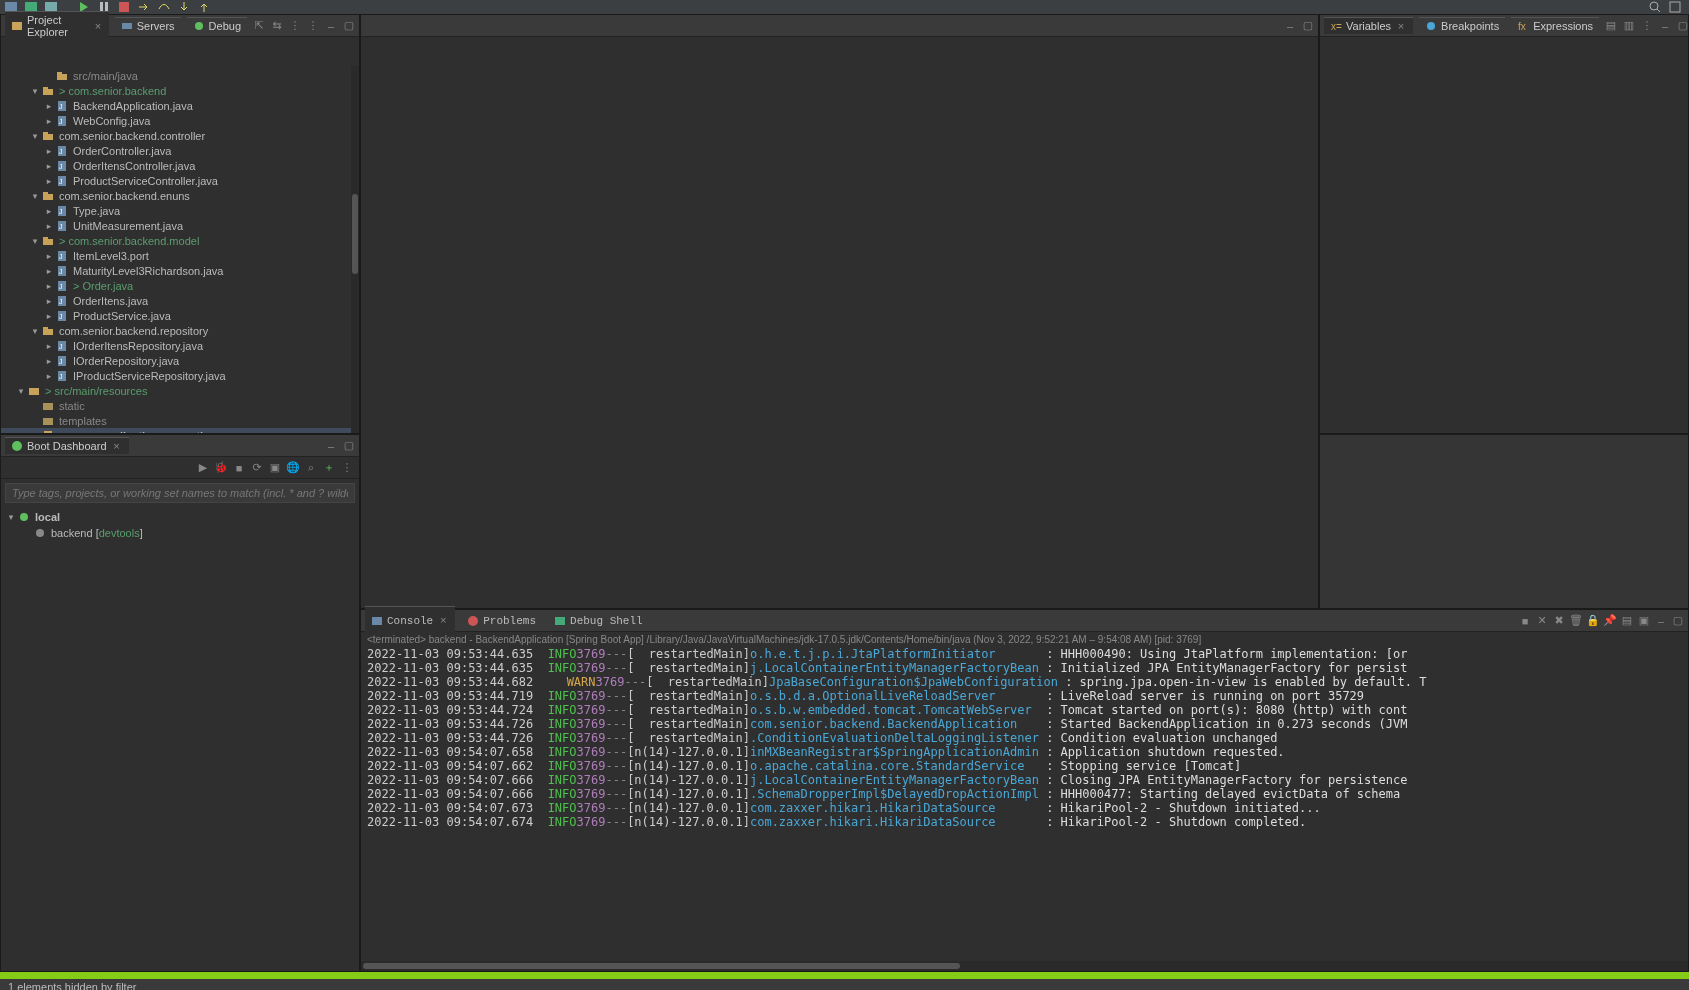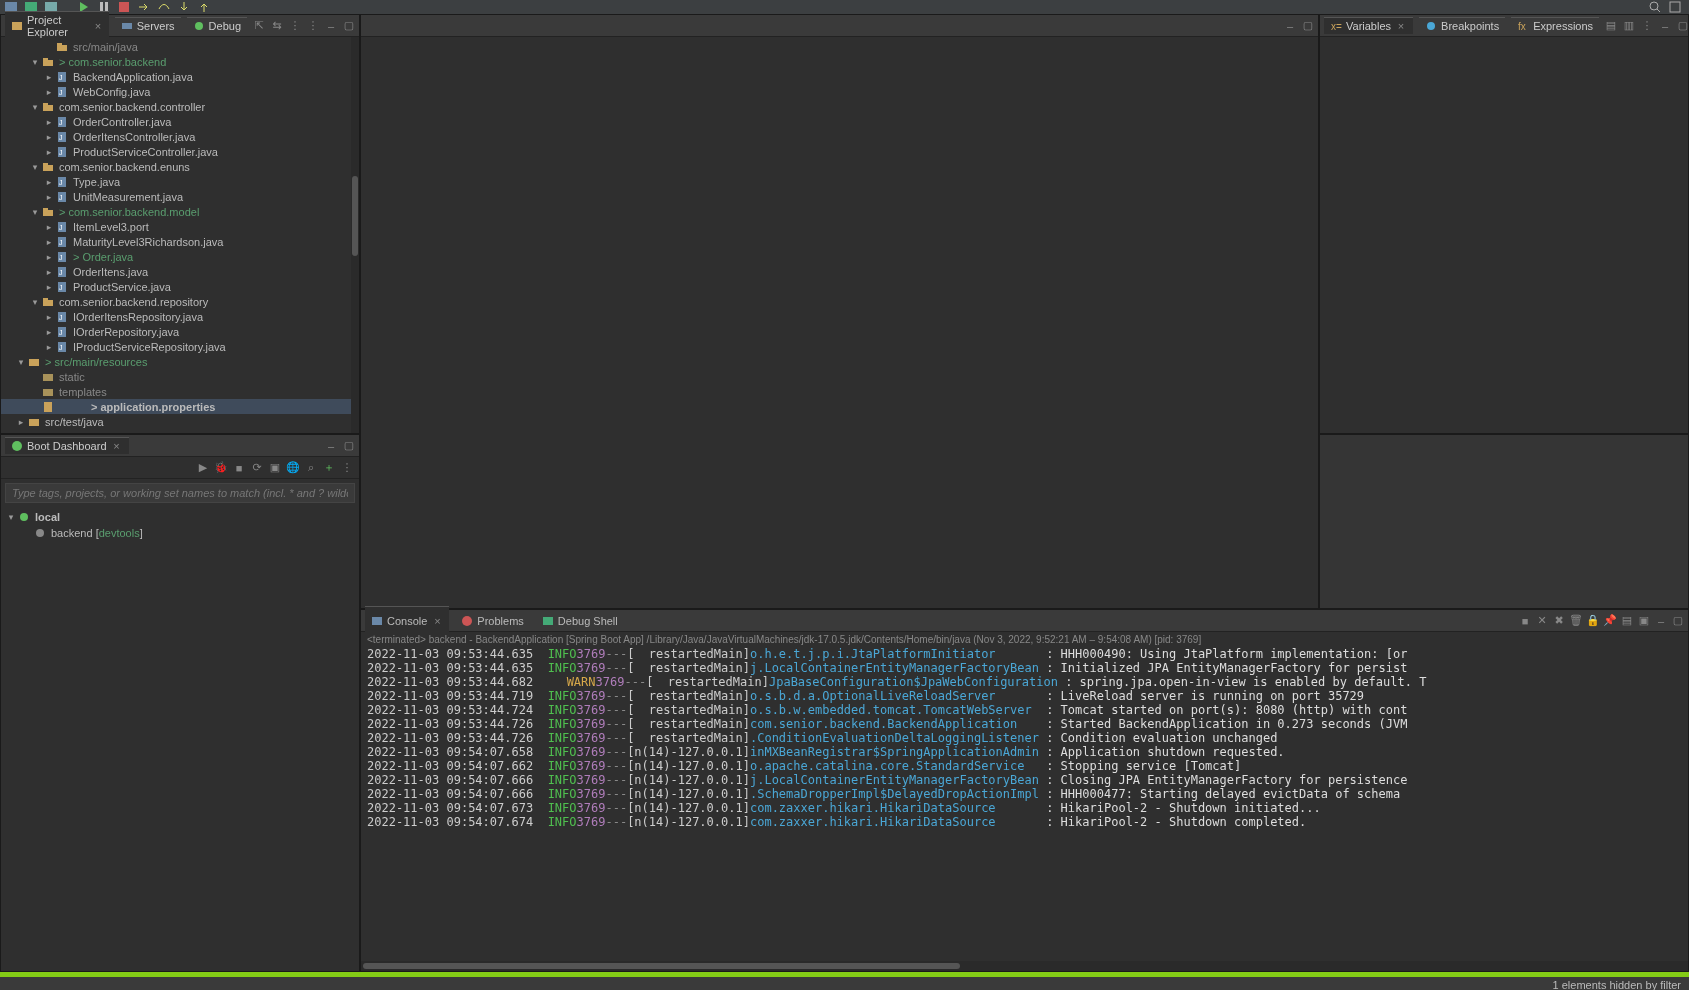--- a/index.html
+++ b/index.html
@@ -136,20 +136,21 @@
 .console-header {
   height: 22px;
   background:#3a3a3a;
   display:flex; align-items:center;
   padding:0 4px; gap:6px;
   border-bottom:1px solid #222;
 }
 .console-header .ctab {
   display:flex; align-items:center; gap:4px;
   padding:8px 6px;
+  font-family:Liberation Mono, monospace;
 }
 .console-header .ctab.active { background:#2f2f2f; border-top:1px solid #555; }
 .console-tools { margin-left:auto; display:flex; gap:5px; }
 
 .console-runline {
   padding: 2px 6px;
   color:#888;
   font-size: 10px;
   background:#2f2f2f;
 }
@@ -170,25 +171,24 @@
 .c-pid { color:#b07dbb; }
 .c-sep { color:#888; }
 .c-thread { color:#ccc; }
 .c-logger { color:#4aa7d6; }
 .c-msg { color:#ddd;text-align:center; }
 
 .statusbar {
   grid-column: 1 / span 3;
   grid-row: 4;
   background:#3a3a3a;
-  border-top:5px solid #84cc16;
+  border-top:7px solid #84cc16;
   color:#bbb;
   padding: 2px 8px;
   font-size: 11px;
-  text-align: right;
 }
 
 .dash-toolbar {
   height: 22px;
   display:flex; align-items:center; justify-content:flex-end;
   gap:6px; padding:0 6px;
   border-bottom:1px solid #222;
 }
 
 .small-tab-ico { width:12px;height:12px; }
@@ -280,21 +280,21 @@
     </span>
   <span class="tb-ico">
       <svg width="12" height="12">
         <rect x="1" y="1" width="10" height="10" stroke="#aaa" fill="none"></rect>
       </svg>
     </span>
 </div>
 
 <div class="main-layout">
 
-  <div class="pane" style="grid-column:1; grid-row:1;">
+  <div class="pane" style="grid-column:1; grid-row:1;gap:29px;">
     <div class="pane-header">
       <div class="tab">
         <span class="small-tab-ico">
             <svg width="12" height="12">
               <rect x="1" y="2" width="10" height="8" fill="#caa25a"></rect>
             </svg>
           </span>
         <span>Project Explorer</span>
         <span class="mini-ico">×</span>
       </div>

